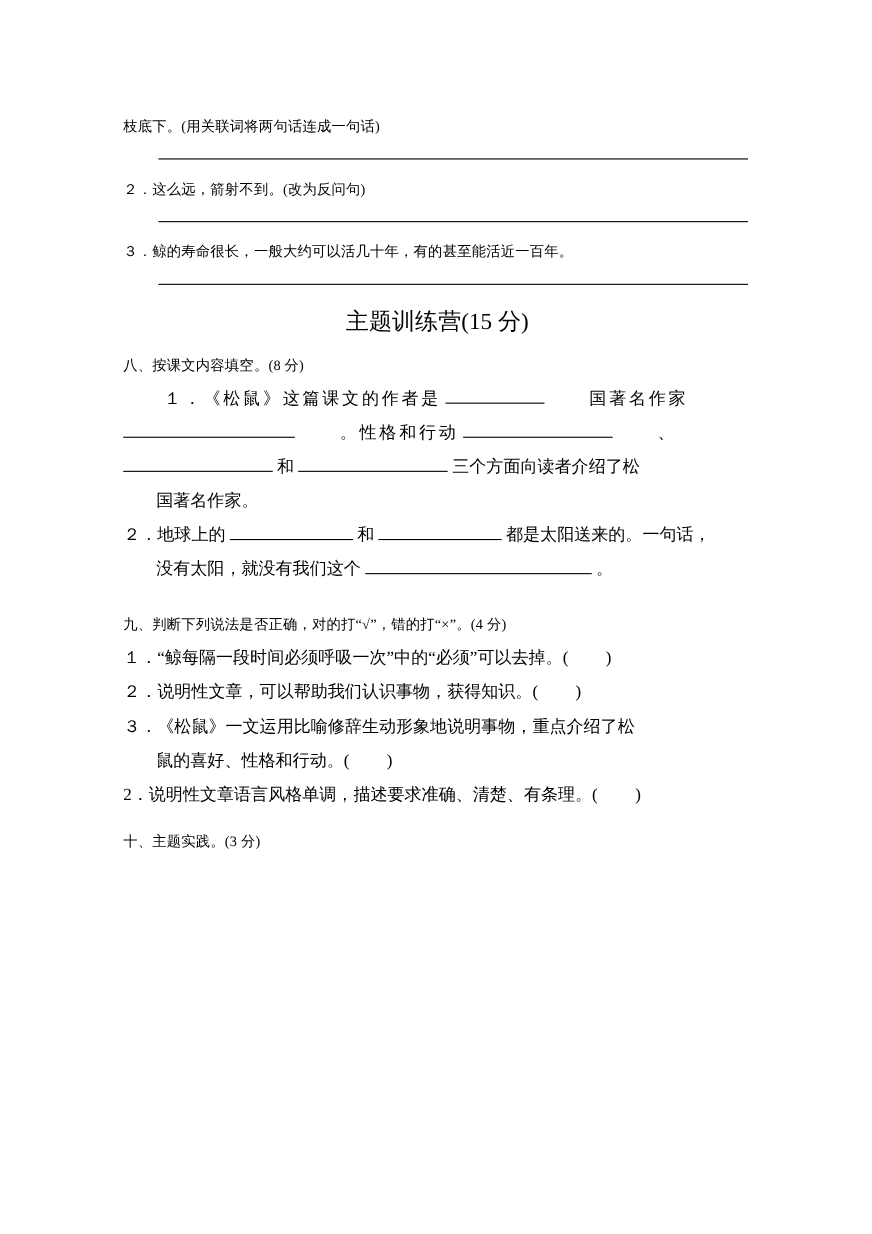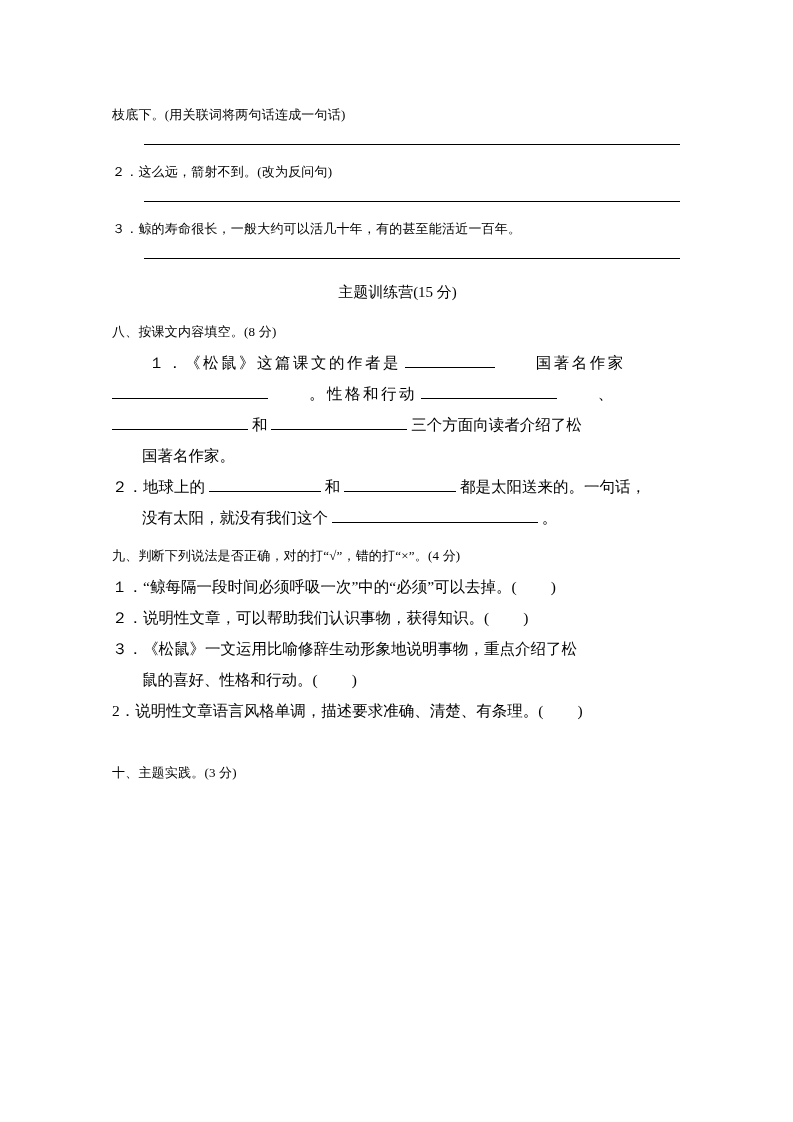--- a/index.html
+++ b/index.html
@@ -38,21 +38,21 @@
   .rule {
     border-bottom: 1px solid #000;
     height: 0;
     margin: 14px 0 12px 32px;
     width: 536px;
   }
   .center {
     text-align: center;
   }
   .section-title {
-    font-size: 15px;
+    font-size: 21px;
     line-height: 30px;
     margin: 18px 0 10px 0;
   }
   .sp-justify {
     text-align: justify;
     text-justify: inter-ideograph;
   }
   .u {
     display: inline-block;
     border-bottom: 1px solid #000;
@@ -122,34 +122,34 @@
     <span>和</span>
     <span class="u u-110"></span>
     <span>都是太阳送来的。一句话，</span>
   </div>
   <div class="item item2">
     <span>没有太阳，就没有我们这个</span>
     <span class="u u-200"></span>
     <span>。</span>
   </div>
 
-  <div class="line" style="margin-top:8px">九、判断下列说法是否正确，对的打“√”，错的打“×”。(4 分)</div>
+  <div class="line" style="margin-top:20px">九、判断下列说法是否正确，对的打“√”，错的打“×”。(4 分)</div>
 
   <div class="item">
     <span>１．“鲸每隔一段时间必须呼吸一次”中的“必须”可以去掉。(</span><span class="paren-gap"></span><span>)</span>
   </div>
 
   <div class="item">
     <span>２．说明性文章，可以帮助我们认识事物，获得知识。(</span><span class="paren-gap"></span><span>)</span>
   </div>
 
   <div class="item">３．《松鼠》一文运用比喻修辞生动形象地说明事物，重点介绍了松</div>
   <div class="item item2">
     <span>鼠的喜好、性格和行动。(</span><span class="paren-gap"></span><span>)</span>
   </div>
 
   <div class="item">
     <span>2．说明性文章语言风格单调，描述要求准确、清楚、有条理。(</span><span class="paren-gap"></span><span>)</span>
   </div>
 
-  <div class="line" style="margin-top:32px">十、主题实践。(3 分)</div>
+  <div class="line" style="margin-top:12px">十、主题实践。(3 分)</div>
 
 </div>
 
 </body></html>

